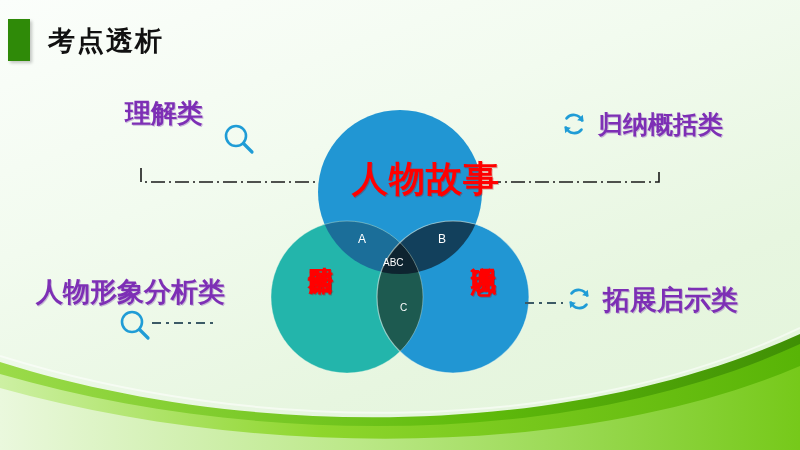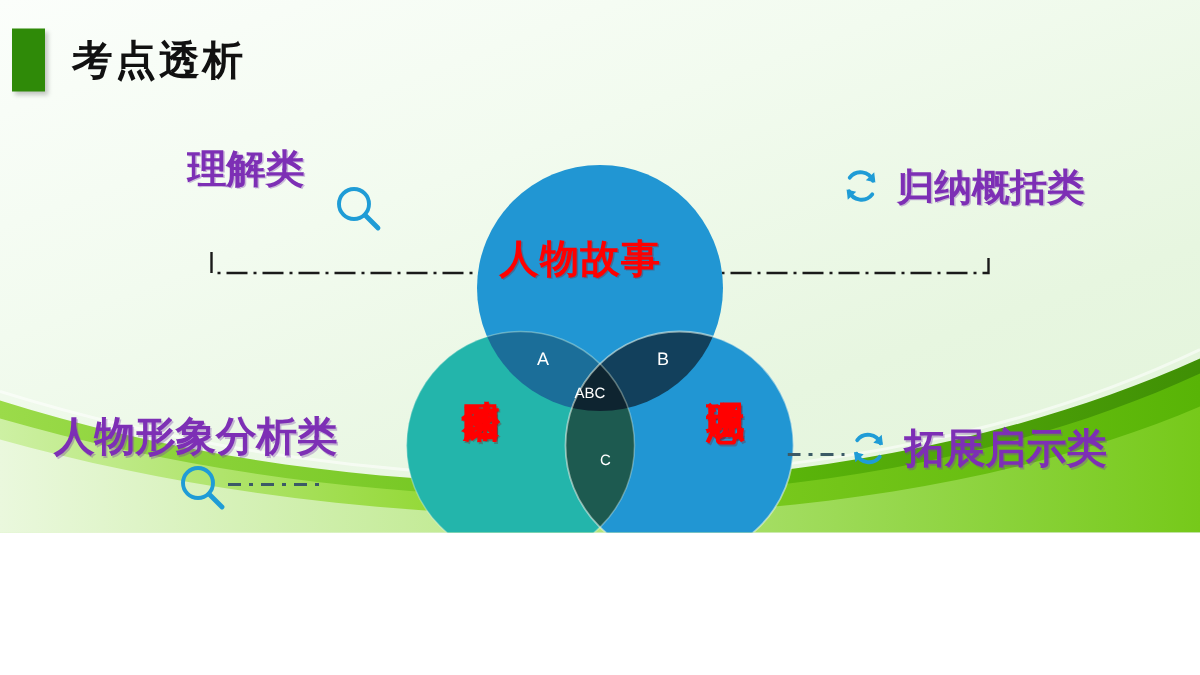--- a/index.html
+++ b/index.html
@@ -2,21 +2,21 @@
 <html><head>
 <meta charset="utf-8">
 <style>
   html,body{margin:0;padding:0;}
   body{
     width:800px;height:450px;overflow:hidden;
     font-family:"Liberation Sans","DejaVu Sans",sans-serif;
     background:#ffffff;
   }
   #slide{
-    position:relative;width:800px;height:355px;overflow:hidden;
+    position:relative;width:800px;height:450px;overflow:hidden;
     background:linear-gradient(160deg,#fbfefb 0%,#f2fbef 35%,#e7f6e0 70%,#e2f4da 100%);
   }
 
   
   .wave-layer{position:absolute;left:0;bottom:0;width:800px;height:140px;}
 
   
   .title-block{position:absolute;left:0px;top:18px;height:44px;display:flex;align-items:center;}
   .title-bar{
     width:22px;height:42px;background:#2f8a08;margin-left:8px;
@@ -58,21 +58,21 @@
   
   .connector{position:absolute;left:0;top:0;width:800px;height:450px;pointer-events:none;}
 
   
   .venn{position:absolute;left:0;top:0;width:800px;height:450px;}
   .venn-label{
     position:absolute;color:#ff0000;font-weight:bold;
     font-family:"DejaVu Sans","Liberation Sans",sans-serif;
     text-shadow:1px 1px 0 rgba(150,0,0,.28);
   }
-  #venn-top-label{left:333px;top:155px;font-size:26px;letter-spacing:1px;}
+  #venn-top-label{left:352px;top:155px;font-size:36px;letter-spacing:1px;}
   #venn-left-label{left:303px;top:247px;font-size:25px;width:30px;
     writing-mode:vertical-rl;text-orientation:upright;line-height:1.02;letter-spacing:1px;}
   #venn-right-label{left:466px;top:247px;font-size:25px;width:30px;
     writing-mode:vertical-rl;text-orientation:upright;line-height:1.02;letter-spacing:1px;}
 
   .sect-label{position:absolute;color:#ffffff;font-size:12px;
     font-family:"Liberation Sans",sans-serif;}
   #sect-a{left:358px;top:232px;}
   #sect-b{left:438px;top:232px;}
   #sect-abc{left:383px;top:257px;font-size:10px;}

